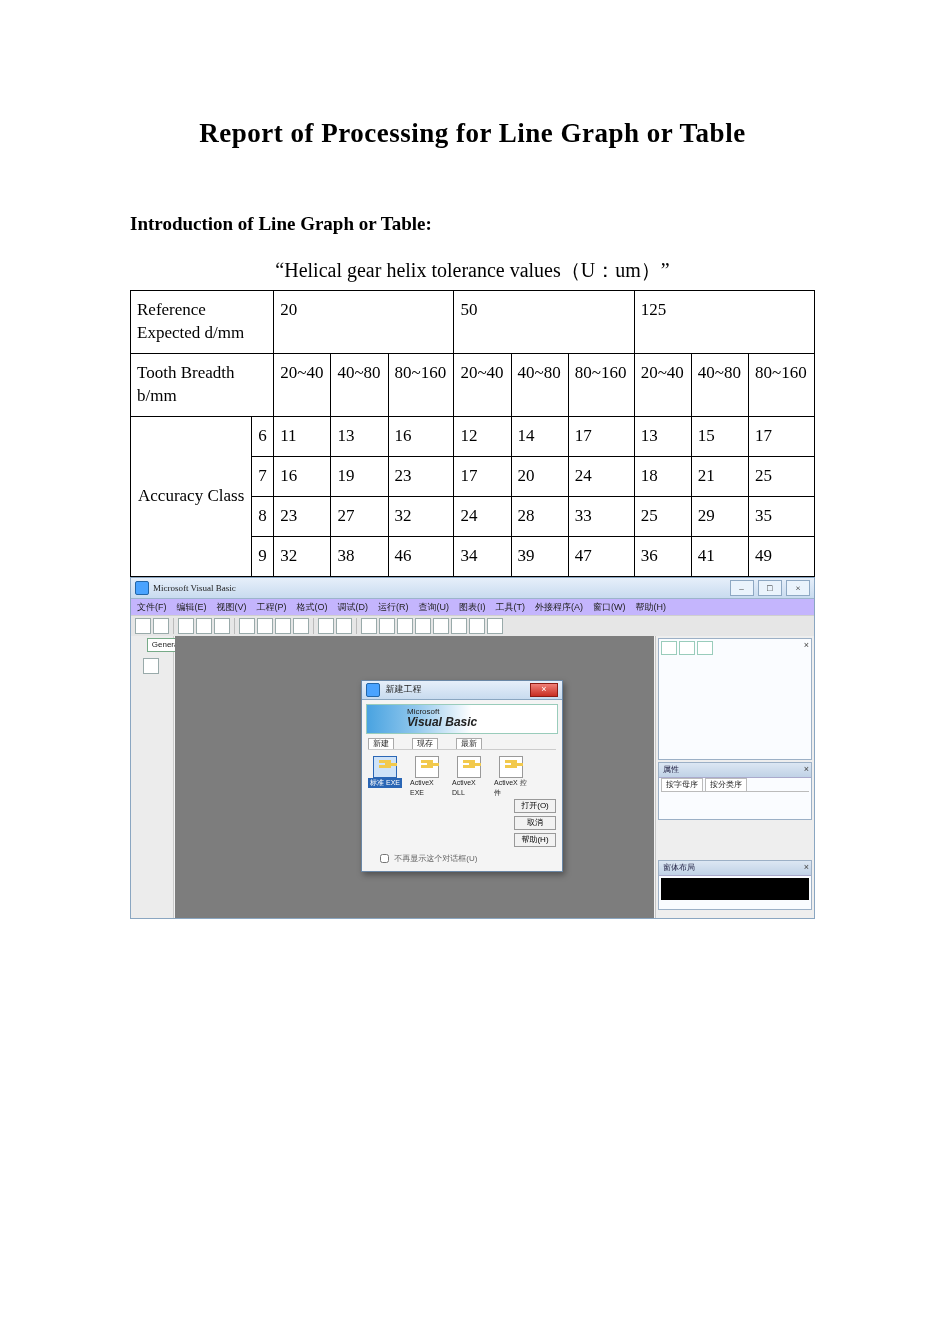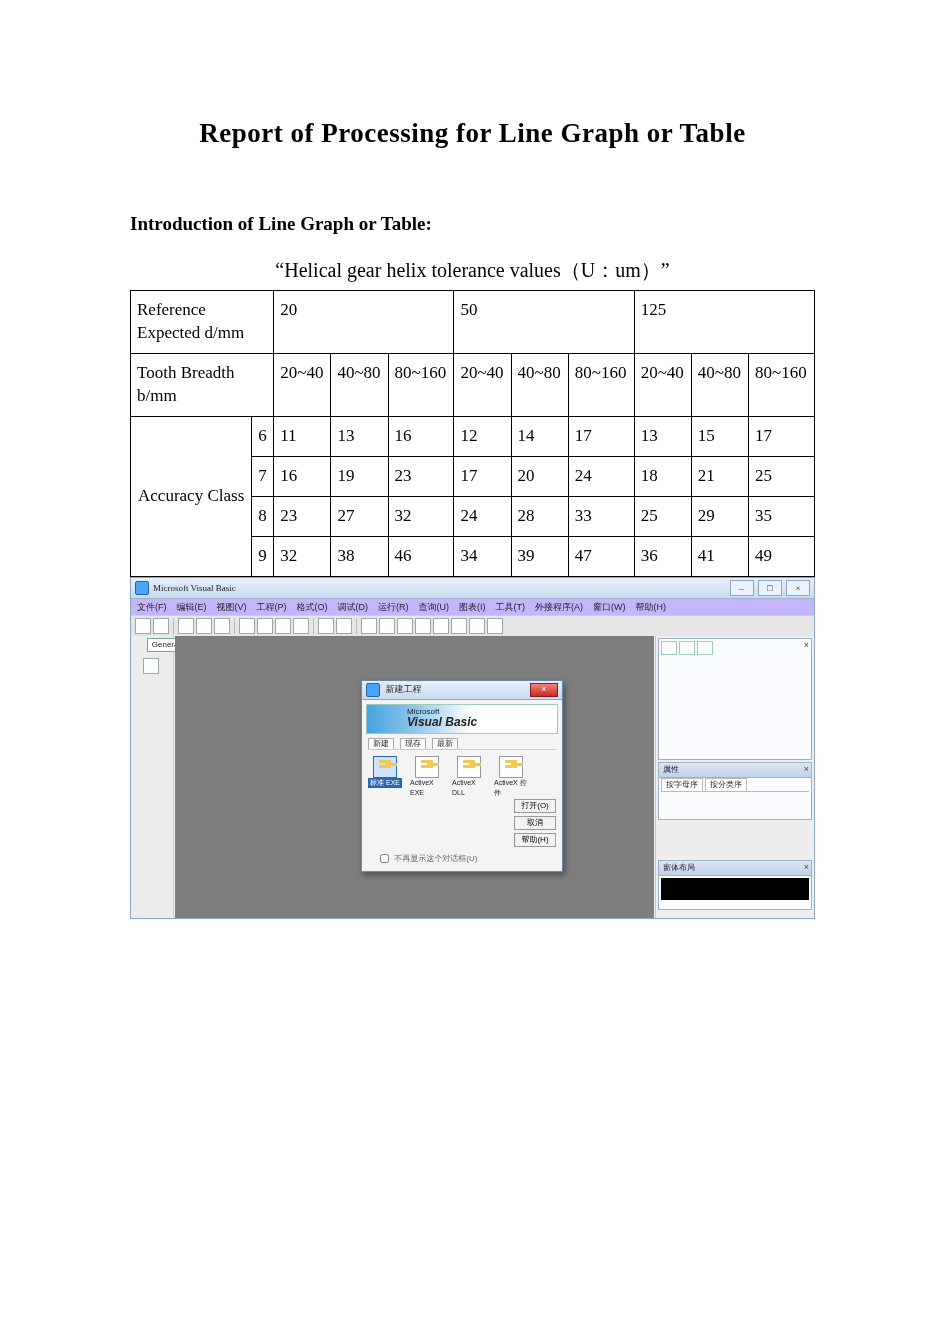--- a/index.html
+++ b/index.html
@@ -42,21 +42,21 @@
   .props-tabs{display:flex;font-size:8px;border-bottom:1px solid #bbb;margin:0 2px;}
   .props-tabs span{padding:1px 4px;border:1px solid #bbb;border-bottom:none;background:#fff;margin-right:2px;}
   .black-swatch{width:148px;height:22px;background:#000;margin:2px auto;}
   
   .dlg{position:absolute;left:230px;top:44px;width:200px;border:1px solid #6a87a6;background:#f4f4f4;box-shadow:2px 3px 6px rgba(0,0,0,.35);}
   .dlg-title{height:18px;background:linear-gradient(#e6effa,#c8dbef);display:flex;align-items:center;justify-content:space-between;padding:0 4px;font-size:9px;border-bottom:1px solid #8aa6c1;}
   .dlg-title .close{width:26px;height:12px;background:linear-gradient(#f08078,#c82e23);border:1px solid #8b1b14;color:#fff;text-align:center;line-height:10px;font-size:9px;}
   .banner{margin:4px;height:28px;background:linear-gradient(90deg,#49a3e1 0%,#8ec6ec 25%,#fff 55%);border:1px solid #9cb;position:relative;}
   .banner .ms{position:absolute;left:40px;top:2px;font-size:8px;font-family:Arial;}
   .banner .vb{position:absolute;left:40px;top:9px;font-size:12px;font-weight:bold;font-style:italic;font-family:Arial;}
-  .dlg-tabs{display:flex;font-size:8px;margin:0 6px;gap:6px;border-bottom:1px solid #ccc;}
+  .dlg-tabs{display:flex;font-size:8px;margin:0 6px;gap:18px;border-bottom:1px solid #ccc;}
   .dlg-tabs span{border:1px solid #aaa;border-bottom:none;background:#fff;padding:0 4px;}
   .opt-row{display:flex;gap:8px;margin:6px 6px 0 6px;align-items:flex-start;}
   .opt{display:flex;flex-direction:column;align-items:center;font-size:7px;width:34px;}
   .opt .ic{width:22px;height:20px;border:1px solid #999;background:#fff;position:relative;}
   .opt.sel .ic{border:1px solid #2a66b5;background:#cfe3f8;}
   .opt .ic::after{content:"";position:absolute;left:5px;top:8px;width:12px;height:3px;background:#f2c94c;box-shadow:0 -5px 0 #f2c94c,6px -2px 0 #f2c94c;}
   .opt.sel .lbl{background:#2a66b5;color:#fff;padding:0 2px;}
   .dlg-btns{position:absolute;right:6px;bottom:24px;display:flex;flex-direction:column;gap:3px;}
   .dlg-btns button{width:42px;height:14px;font-size:8px;background:#f2f2f2;border:1px solid #999;padding:0;}
   .dlg-chk{position:absolute;left:6px;bottom:6px;font-size:8px;color:#666;padding-left:12px;}

